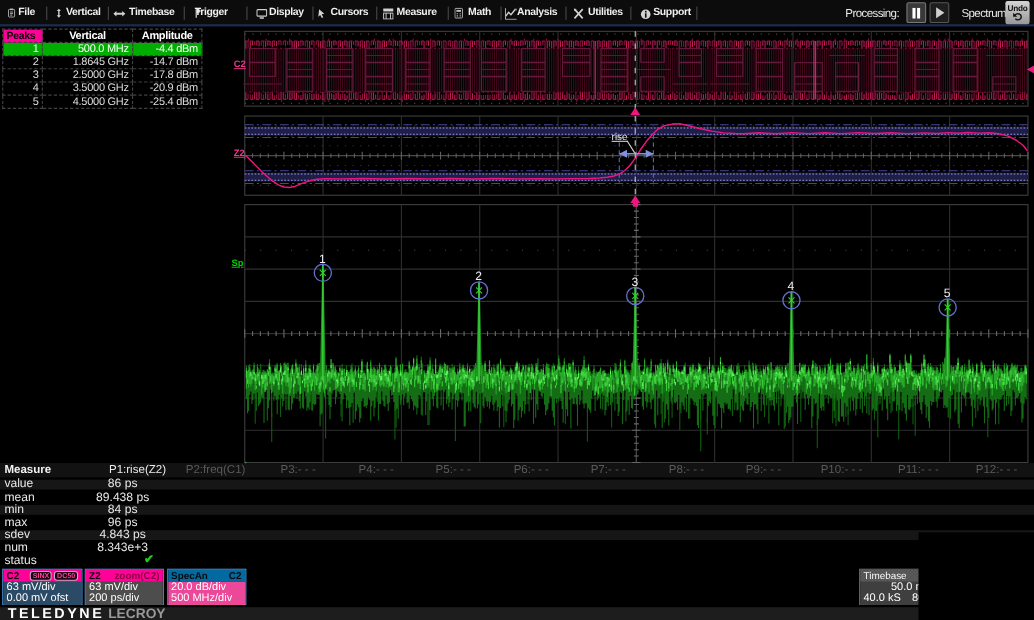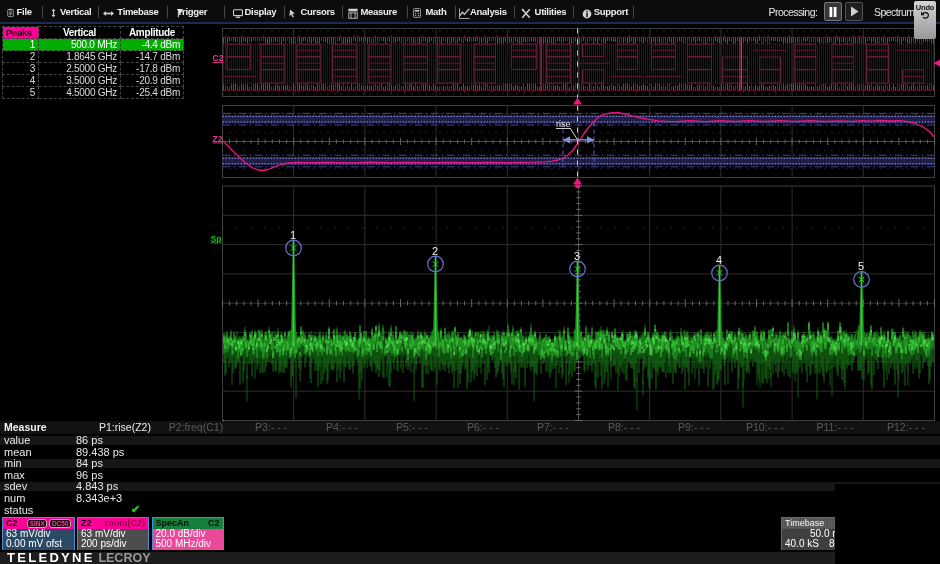--- a/index.html
+++ b/index.html
@@ -2,32 +2,32 @@
 <html><head><meta charset="utf-8"><style>
 *{margin:0;padding:0;box-sizing:border-box}
 html,body{width:940px;height:564px;background:#000;overflow:hidden;font-family:"Liberation Sans",sans-serif}
 body{position:relative}
 #menu{position:absolute;left:0;top:0;width:940px;height:24px;background:#0c0c0c;border-bottom:2px solid #1c2b50}
 .mt{position:absolute;top:6px;font-size:9.5px;font-weight:bold;letter-spacing:-0.3px;color:#f0f0f0;font-style:normal;text-decoration:none;white-space:nowrap}
 .mic{position:absolute;top:5px;font-style:normal}
 .sep{position:absolute;top:6px;width:1px;height:12px;background:#484848}
 .pt{position:absolute;top:5.5px;font-size:10.5px;letter-spacing:-0.55px;color:#e8e8e8;font-style:normal;text-decoration:none;white-space:nowrap}
 .pbtn{position:absolute;top:2px;width:18px;height:19px;border:1px solid;border-radius:2px;display:flex;align-items:center;justify-content:center;font-style:normal}
-#undo{position:absolute;left:914px;top:1px;width:22px;height:38px;background:linear-gradient(#d4d4d4,#989898);border-radius:2px;color:#111;font-size:7.5px;font-weight:bold;text-align:center;line-height:7.5px;padding-top:2.5px;font-style:normal;letter-spacing:-0.2px}
+#undo{position:absolute;left:914px;top:1px;width:22px;height:21px;background:linear-gradient(#d4d4d4,#989898);border-radius:2px;color:#111;font-size:7.5px;font-weight:bold;text-align:center;line-height:7.5px;padding-top:2.5px;font-style:normal;letter-spacing:-0.2px}
 
 #peaks{position:absolute;left:2px;top:26px;border-collapse:collapse;font-size:10px;letter-spacing:-0.25px;color:#dcdcdc}
 #peaks td{border:1px dashed #424242;padding:0 3px 0 0;text-align:right;height:11.7px;line-height:11px}
 #peaks .hd{background:#000;color:#fff;font-weight:bold;text-align:center;padding:0;letter-spacing:-0.3px}
 #peaks .ph{background:#ff0099;color:#000;font-weight:bold;text-align:center;font-size:9.5px}
 #peaks .g td{background:#00ad00;color:#fff}
 
 .mrow{position:absolute;left:0;width:940px;height:11.6px;font-size:11px;color:#e8e8e8;line-height:11.5px}
 .stripe{position:absolute;left:0;width:940px;height:9px;background:#161616}
 .mlab{position:absolute;left:4px;top:0}
-.mval{position:absolute;top:0;width:71px;text-align:left}
+.mval{position:absolute;top:0;width:71px;text-align:center}
 #mhdr{position:absolute;left:0;top:421px;width:940px;height:12.5px;font-size:10.5px;line-height:12px;color:#5a5a5a;background:#121212}
 #mhdr b{position:absolute;left:4px;color:#f2f2f2;font-weight:bold}
 .ph1{position:absolute;top:0;width:120px;text-align:center;color:#ececec}
 .phx{position:absolute;top:0;width:120px;text-align:center}
 
 .box{position:absolute;top:517px;height:33px;border:1px solid #4a8fd4;font-size:11px}
 .bh{height:10.5px;display:flex;align-items:center;justify-content:space-between;padding:0 3px;font-size:9px;font-weight:bold;color:#0a0a0a;line-height:9px}
 .bb{height:21px;text-align:left;padding:0 3px;color:#fff;line-height:10.5px;font-size:10px}
 .badge{font-size:6.5px;font-weight:bold;color:#ff3d9e;background:#1a0010;border:1px solid #c8a8b8;border-radius:3px;padding:0 1.5px;line-height:7px;height:8.5px}
 #tele{position:absolute;left:0;top:552px;width:940px;height:12px;background:#1d1d1d;color:#fff;font-size:13px;font-weight:bold;line-height:12px}
@@ -343,21 +343,21 @@
         <span class="badge">SINX</span>
         <span class="badge">DC50</span>
       </span></div>
  <div class="bb" style="background:#2b4a66">63 mV/div<br>0.00 mV ofst</div>
 </div>
 <div class="box" style="left:77px;width:72px">
  <div class="bh" style="background:#ff0099">Z2<span style="color:#8c0040;font-weight:bold">zoom(C2)</span></div>
  <div class="bb" style="background:#4d4d4d">63 mV/div<br>200 ps/div</div>
 </div>
 <div class="box" style="left:151.5px;width:72px">
- <div class="bh" style="background:#15803d">SpecAn<span>C2</span></div>
+ <div class="bh" style="background:#0369a1">SpecAn<span>C2</span></div>
  <div class="bb" style="background:#ec4899">20.0 dB/div<br>500 MHz/div</div>
 </div>
 <div class="box" style="left:781px;width:159px;border-color:#6a6a6a">
  <div class="bh" style="background:repeating-conic-gradient(#606060 0% 25%, #4e4e4e 0% 50%) 0 0/3px 3px;color:#f8f8f8;font-weight:normal">Timebase</div>
  <div class="bb" style="background:#3f3f3f;position:relative;text-align:left">
   <span style="position:absolute;left:28px;top:0">50.0 ns/div</span>
   <span style="position:absolute;left:3px;top:10.5px">40.0 kS</span>
   <span style="position:absolute;left:47px;top:10.5px">80 GS/s</span>
  </div>
 </div>

